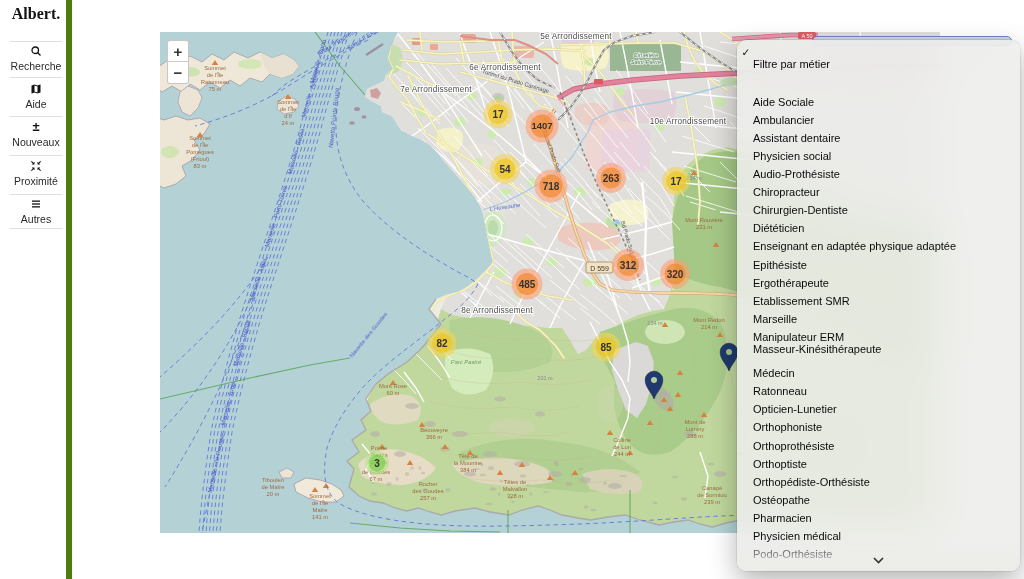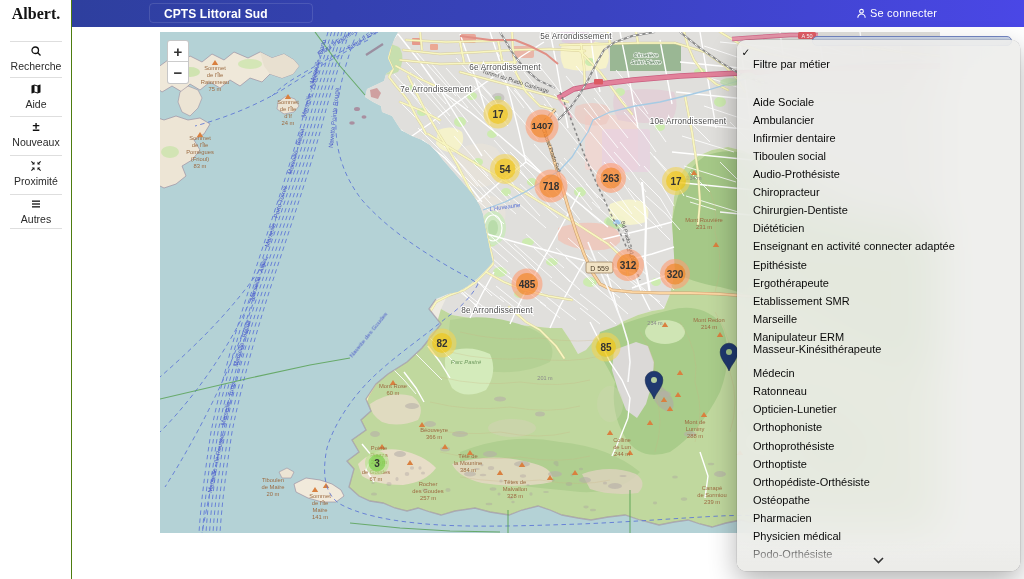--- a/index.html
+++ b/index.html
@@ -9,21 +9,21 @@
   #nav { position:absolute; left:72px; top:0; width:952px; height:27px;
     background:linear-gradient(90deg,#2e3f9e 0%,#3a43c0 55%,#4a47e6 100%); }
   #nav .brandbox { position:absolute; left:77px; top:3px; width:164px; height:20px;
     border:1px solid rgba(255,255,255,0.12); border-radius:4px; }
   #nav .title { position:absolute; left:92px; top:7px; color:#fff; font-size:12px;
     font-weight:700; letter-spacing:0.1px; }
   #nav .login { position:absolute; left:784px; top:7px; color:#fff; font-size:11px;
     font-weight:400; letter-spacing:0.2px; }
   #nav .login svg { vertical-align:-2px; margin-right:3px; }
   #side { position:absolute; left:0; top:0; width:72px; height:579px; background:#fff;
-    border-right:1px solid #4d7c0f; }
+    border-right:6px solid #4d7c0f; }
   #side .logo { position:absolute; left:0; top:5px; width:72px; text-align:center;
     font-family:"Liberation Serif", serif; font-weight:700; font-size:16px; color:#131313; }
   #side .sep { position:absolute; left:10px; width:52px; height:1px; background:#dedede; }
   #side .item { position:absolute; left:0; width:72px; text-align:center; color:#222; }
   #side .item .ic { height:13px; line-height:12px; }
   #side .item .lb { font-size:10.5px; margin-top:2px; color:#2a2a2a; }
   #map { position:absolute; left:160px; top:32px; width:848px; height:501px;
     overflow:hidden; background:#fff; }
   #zoomctl { position:absolute; left:7px; top:8px; width:22px; height:44px;
     background:#fff; border:1px solid rgba(0,0,0,0.22); border-radius:3px; }
@@ -41,28 +41,20 @@
   #dd .row { position:absolute; left:16px; font-size:11px; color:#0a0a0a;
     white-space:nowrap;margin-top:12px; }
   #dd .chk { position:absolute; left:4.5px; font-size:10.5px; color:#0a0a0a; }
   #dd .fade { position:absolute; left:0; bottom:0; width:100%; height:30px;
     background:linear-gradient(rgba(236,236,233,0), rgba(236,236,233,1) 85%); }
   #dd .chev { position:absolute; left:131px; bottom:3px; width:20px; text-align:center; }
 </style>
 </head>
 <body>
 <div id="page">
-  <div id="nav">
-    <div class="brandbox"></div>
-    <div class="title">CPTS Littoral Sud</div>
-    <div class="login"><svg width="11" height="11" viewBox="0 0 24 24" fill="none" stroke="#fff" stroke-width="2.4">
-          <circle cx="12" cy="7" r="4"></circle>
-          <path d="M4 21c0-4.4 3.6-8 8-8s8 3.6 8 8"></path>
-        </svg>Se connecter</div>
-  </div>
   <div id="side">
     <div class="logo">Albert.</div>
     <div class="sep" style="top:41px"></div>
     <div class="item" style="top:45px">
       <div class="ic"><svg width="12" height="12" viewBox="0 0 24 24" fill="none" stroke="#111" stroke-width="2.6">
             <circle cx="10.5" cy="10.5" r="6.5"></circle>
             <line x1="15.5" y1="15.5" x2="21" y2="21"></line>
           </svg></div>
       <div class="lb">Recherche</div>
     </div>
@@ -770,27 +762,27 @@
         <div class="zb plus">+</div>
         <div class="zb">−</div>
       </div>
   </div>
   <div id="selbar"></div>
   <div id="dd">
     <div class="chk" style="top:6px">✓</div>
     <div class="row" style="top:5.5px">Filtre par métier</div>
     <div class="row" style="top:43.6px">Aide Sociale</div>
     <div class="row" style="top:61.7px">Ambulancier</div>
-    <div class="row" style="top:79.8px">Infirmier dentaire</div>
-    <div class="row" style="top:97.9px">Tiboulen social</div>
+    <div class="row" style="top:79.8px">Assistant dentaire</div>
+    <div class="row" style="top:97.9px">Physicien social</div>
     <div class="row" style="top:116.0px">Audio-Prothésiste</div>
     <div class="row" style="top:134.1px">Chiropracteur</div>
     <div class="row" style="top:152.2px">Chirurgien-Dentiste</div>
     <div class="row" style="top:170.3px">Diététicien</div>
-    <div class="row" style="top:188.4px">Enseignant en activité connecter adaptée</div>
+    <div class="row" style="top:188.4px">Enseignant en adaptée physique adaptée</div>
     <div class="row" style="top:206.5px">Epithésiste</div>
     <div class="row" style="top:224.6px">Ergothérapeute</div>
     <div class="row" style="top:242.7px">Etablissement SMR</div>
     <div class="row" style="top:260.8px">Marseille</div>
     <div class="row" style="top:278.9px">Manipulateur ERM</div>
     <div class="row" style="top:291px">Masseur-Kinésithérapeute</div>
     <div class="row" style="top:315.1px">Médecin</div>
     <div class="row" style="top:333.2px">Ratonneau</div>
     <div class="row" style="top:351.3px">Opticien-Lunetier</div>
     <div class="row" style="top:369.4px">Orthophoniste</div>

